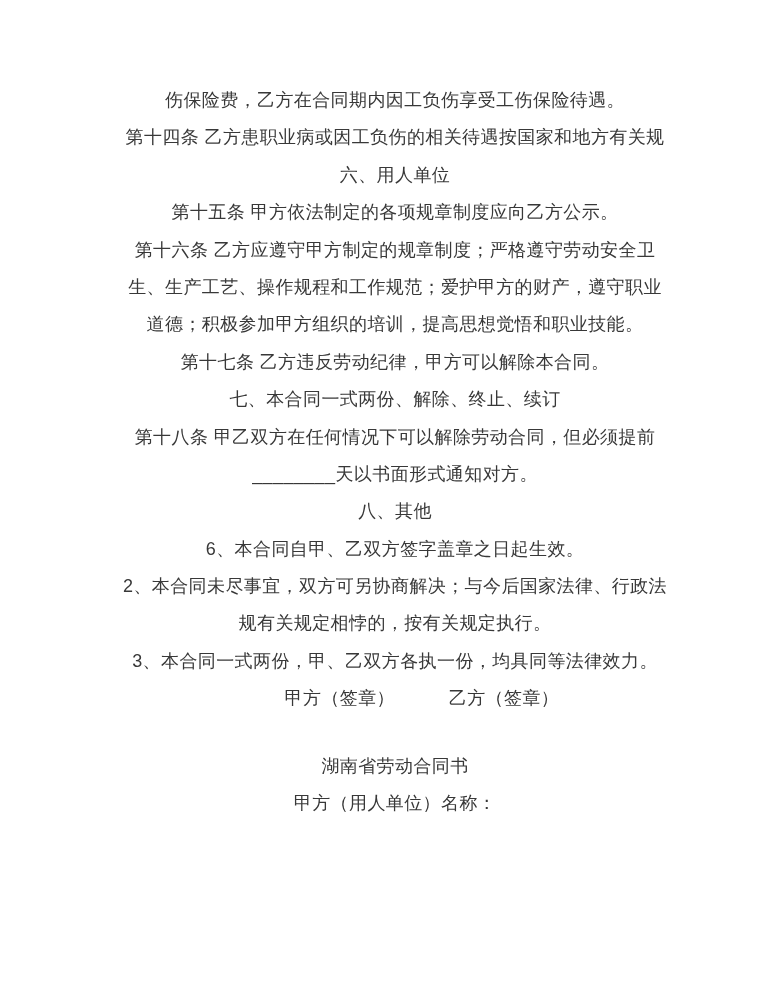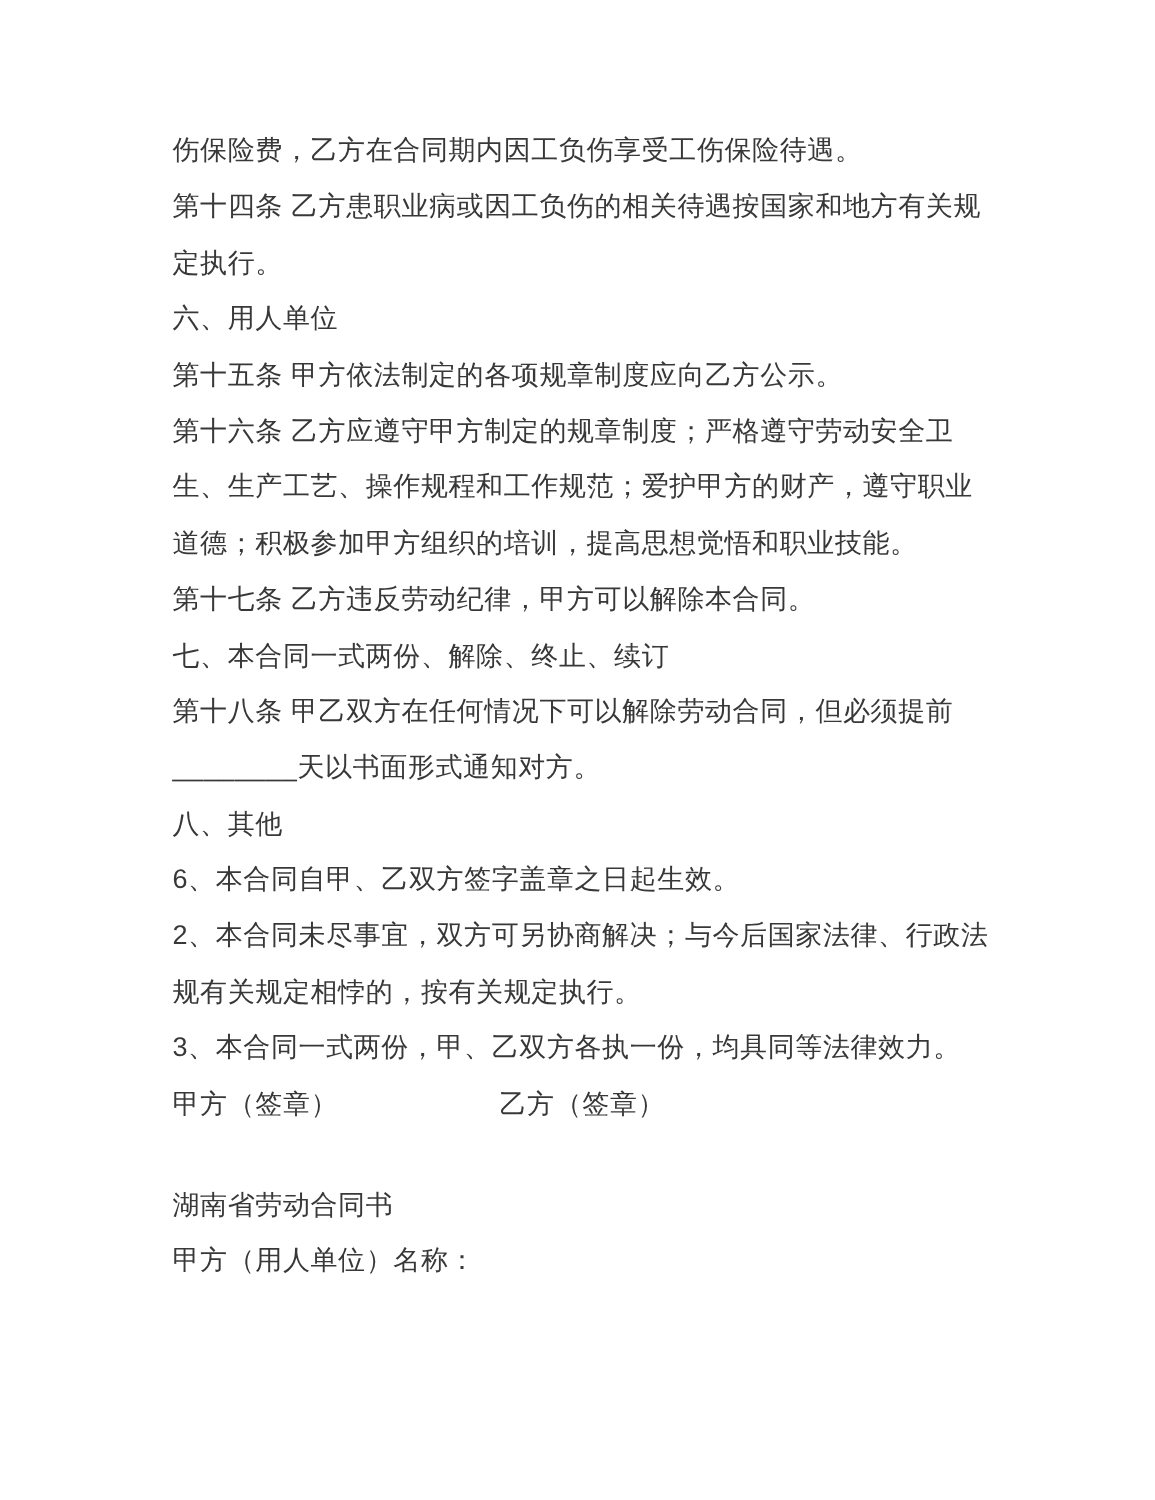--- a/index.html
+++ b/index.html
@@ -22,40 +22,40 @@
     top: 82px;
     width: 560px;
   }
   .line {
     height: 37.4px;
     line-height: 37.4px;
     font-size: 18px;
     color: #383838;
     white-space: pre;
     letter-spacing: 0.4px;
+    text-align: center;
   }
   .spacer {
     height: 30px;
   }
   .col-first {
     display: inline-block;
     width: 218px;
   }
   .col-second {
     display: inline-block;
   }
 </style>
 </head>
 <body>
 
 <div class="page">
   <div class="content" id="content">
       <div class="line">伤保险费，乙方在合同期内因工负伤享受工伤保险待遇。</div>
       <div class="line">第十四条 乙方患职业病或因工负伤的相关待遇按国家和地方有关规</div>
-      <div class="line">定执行。</div>
       <div class="line">六、用人单位</div>
       <div class="line">第十五条 甲方依法制定的各项规章制度应向乙方公示。</div>
       <div class="line">第十六条 乙方应遵守甲方制定的规章制度；严格遵守劳动安全卫</div>
       <div class="line">生、生产工艺、操作规程和工作规范；爱护甲方的财产，遵守职业</div>
       <div class="line">道德；积极参加甲方组织的培训，提高思想觉悟和职业技能。</div>
       <div class="line">第十七条 乙方违反劳动纪律，甲方可以解除本合同。</div>
       <div class="line">七、本合同一式两份、解除、终止、续订</div>
       <div class="line">第十八条 甲乙双方在任何情况下可以解除劳动合同，但必须提前</div>
       <div class="line">________天以书面形式通知对方。</div>
       <div class="line">八、其他</div>

